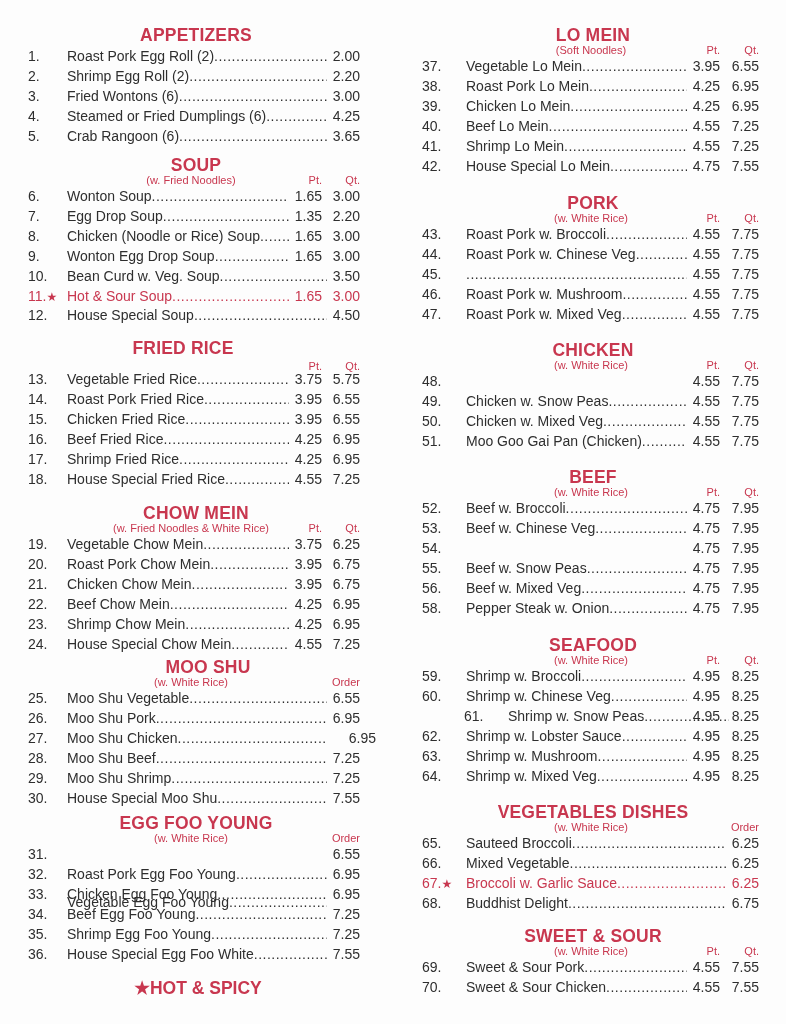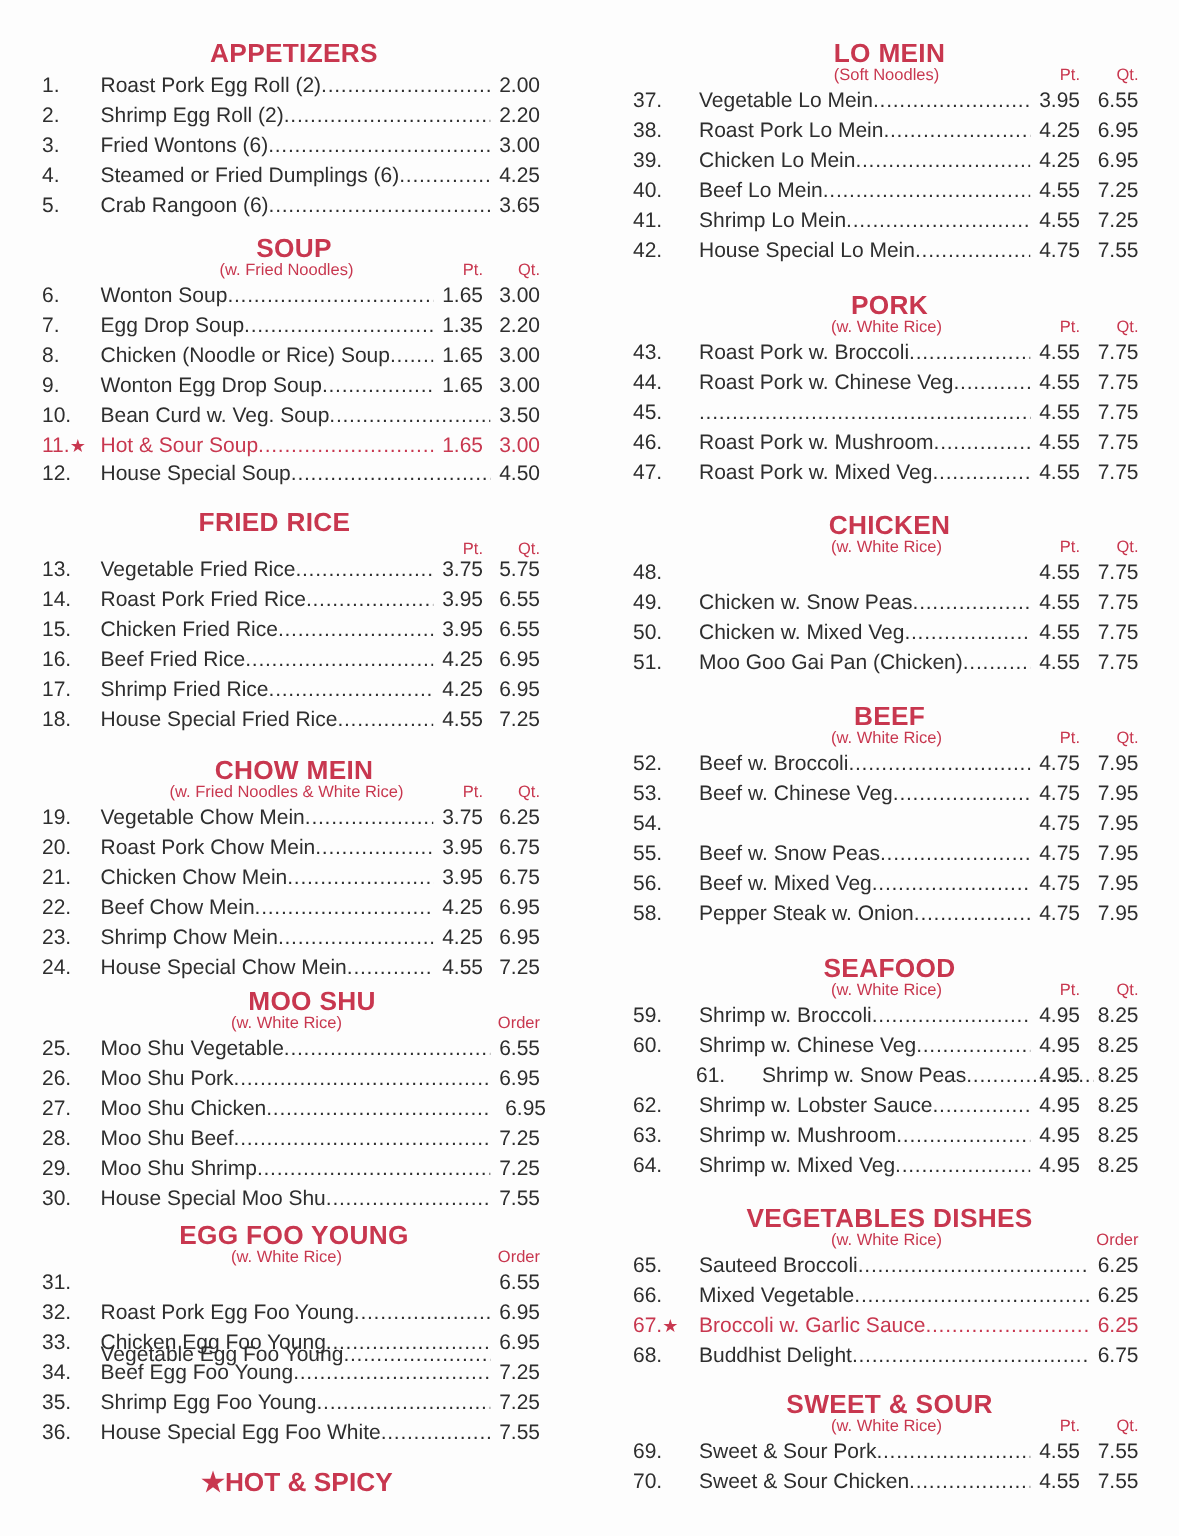--- a/index.html
+++ b/index.html
@@ -284,21 +284,21 @@
         <span class="price" style="right: 0px;">6.55</span>
       </div>
       <div class="row" style="left: 28px; right: 40px; top: 50.9px;">
         <span class="num"><span>26.</span></span>
         <div class="name-wrap" style="left: 39px; width: 260px;">
           <span class="name">Moo Shu Pork</span>
           <span class="dots"></span>
         </div>
         <span class="price" style="right: 0px;">6.95</span>
       </div>
-      <div class="row" style="left: 28px; right: 36px; top: 70.8px;">
+      <div class="row" style="left: 28px; right: 24px; top: 70.8px;">
         <span class="num"><span>27.</span></span>
         <div class="name-wrap" style="left: 39px; width: 260px;">
           <span class="name">Moo Shu Chicken</span>
           <span class="dots"></span>
         </div>
         <span class="price" style="right: 0px;">6.95</span>
       </div>
       <div class="row" style="left: 28px; right: 40px; top: 90.7px;">
         <span class="num"><span>28.</span></span>
         <div class="name-wrap" style="left: 39px; width: 260px;">

